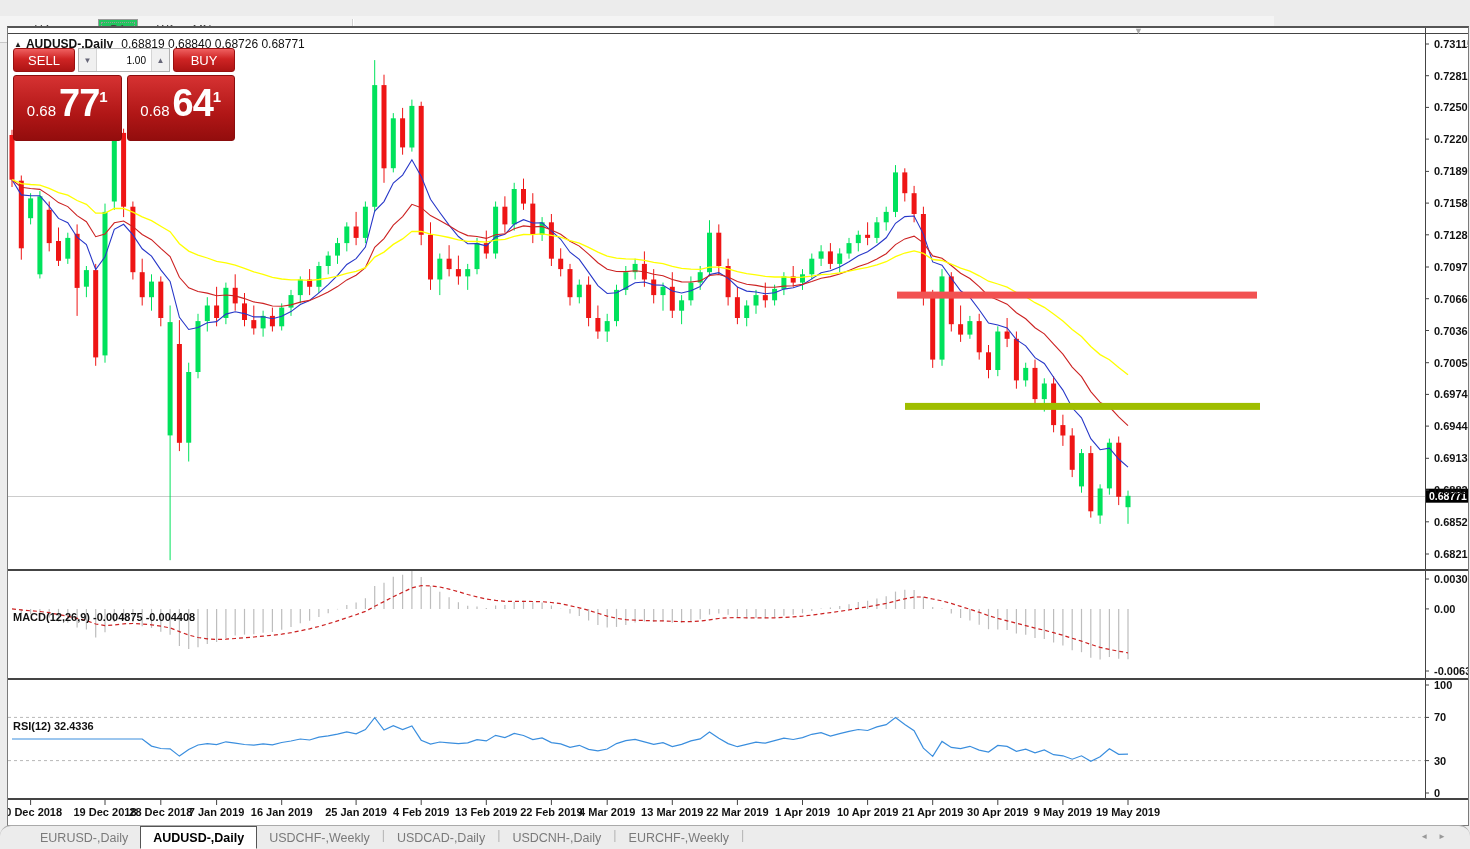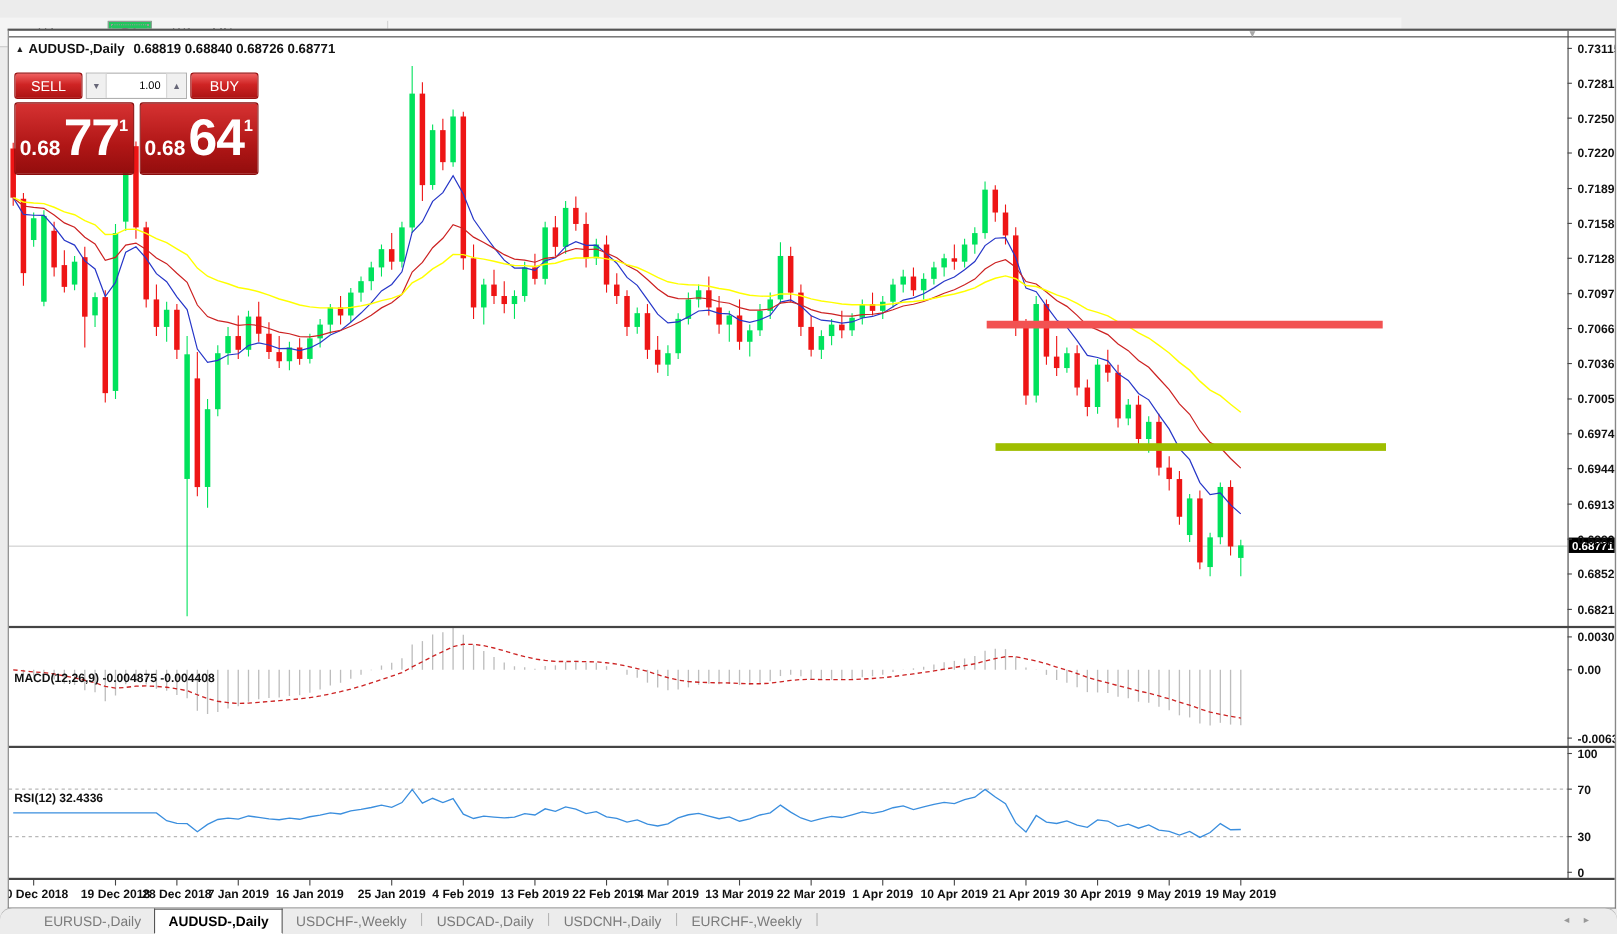--- a/index.html
+++ b/index.html
@@ -9,39 +9,39 @@
   .tf-btn{position:absolute;top:3px;height:20px;width:34px;line-height:20px;text-align:center;
     font-size:12px;color:#444;cursor:pointer;border:1px solid transparent;}
   .tf-btn.active{background:#22c55e;border:1px solid #9a9a9a;outline:1px dotted #999;outline-offset:-4px;}
   .tb-sep{position:absolute;left:352px;top:3px;width:1px;height:20px;background:#cfcfcf;box-shadow:1px 0 0 #fff;}
   .chart-window{position:absolute;left:7px;top:26px;width:1460px;height:797px;background:#fff;
     border:1px solid #7a7a7a;border-top:2px solid #555;}
   #chart{position:absolute;left:0;top:0;font-family:"Liberation Sans",sans-serif;}
   .chart-title{position:absolute;left:6px;top:9px;font-size:12px;color:#111;white-space:nowrap;}
   .chart-title .mk{font-size:8px;vertical-align:1px;margin-right:4px;color:#222;}
   .chart-title .sym{font-weight:bold;}
-  .chart-title .quote{margin-left:8px;font-weight:bold;}
+  .chart-title .quote{margin-left:8px;font-weight:normal;}
   .shift-marker{position:absolute;left:1126px;top:-2px;color:#a8a8a8;font-size:9px;}
   .ind-label{position:absolute;left:5px;font-size:11px;color:#111;font-weight:bold;margin-top:36px;}
-  .trade-panel{position:absolute;left:5px;top:38px;width:222px;}
+  .trade-panel{position:absolute;left:5px;top:20px;width:222px;}
   .tp-row1{display:flex;height:24px;}
   .btn-trade{flex:0 0 60px;background:linear-gradient(#ef6060,#cf2424 45%,#ad1414);color:#fff;
     font-size:13px;display:flex;align-items:center;justify-content:center;border:1px solid #9a1010;
     border-radius:3px;cursor:pointer;}
   .lot-box{display:flex;flex:1;margin:0 3px;border:1px solid #b0b0b0;background:#fff;}
   .lot-step{width:17px;background:#f0f0f0;color:#667;display:flex;align-items:center;justify-content:center;
     font-size:8px;cursor:pointer;border-left:1px solid #d5d5d5;border-right:1px solid #d5d5d5;}
   .lot-val{flex:1;display:flex;align-items:center;justify-content:flex-end;padding-right:5px;
     font-size:10px;color:#000;}
   .tp-row2{display:flex;gap:5px;margin-top:3px;}
   .tile{flex:1;height:54px;background:linear-gradient(#d63232,#b01616 60%,#930d0d);border-radius:3px;
     color:#fff;display:flex;align-items:baseline;justify-content:center;padding-top:10px;cursor:pointer;
     border:1px solid #8a0d0d;}
-  .tile-base{font-size:19px;font-weight:bold;margin-right:3px;text-align:center;}
-  .tile-big{font-size:47px;font-weight:bold;line-height:0.9;letter-spacing:-1px;}
+  .tile-base{font-size:15px;font-weight:normal;margin-right:3px;text-align:center;}
+  .tile-big{font-size:38px;font-weight:bold;line-height:0.9;letter-spacing:-1px;}
   .tile-sup{font-size:15px;font-weight:bold;align-self:flex-start;margin-top:2px;}
   .tabbar{position:absolute;left:0;top:825px;width:1470px;height:35px;background:#ececec;
     border-top:1px solid #aaa;display:flex;align-items:flex-start;font-size:12.5px;color:#7a7a7a;
     padding-left:28px;box-sizing:border-box;border-radius:11px;}
   .tab{padding:2px 12px 0 12px;height:20px;display:flex;align-items:center;cursor:pointer;white-space:nowrap;}
   .tab.active{background:#fff;border:1px solid #555;border-bottom:1px solid #fff;color:#000;
     font-weight:bold;margin-top:0;padding-top:1px;}
   .pipe{color:#b5b5b5;padding:2px 0 0 0;}
   .tab-arrows{position:absolute;right:14px;top:6px;color:#999;font-size:8px;letter-spacing:10px;cursor:pointer;}
 </style>

